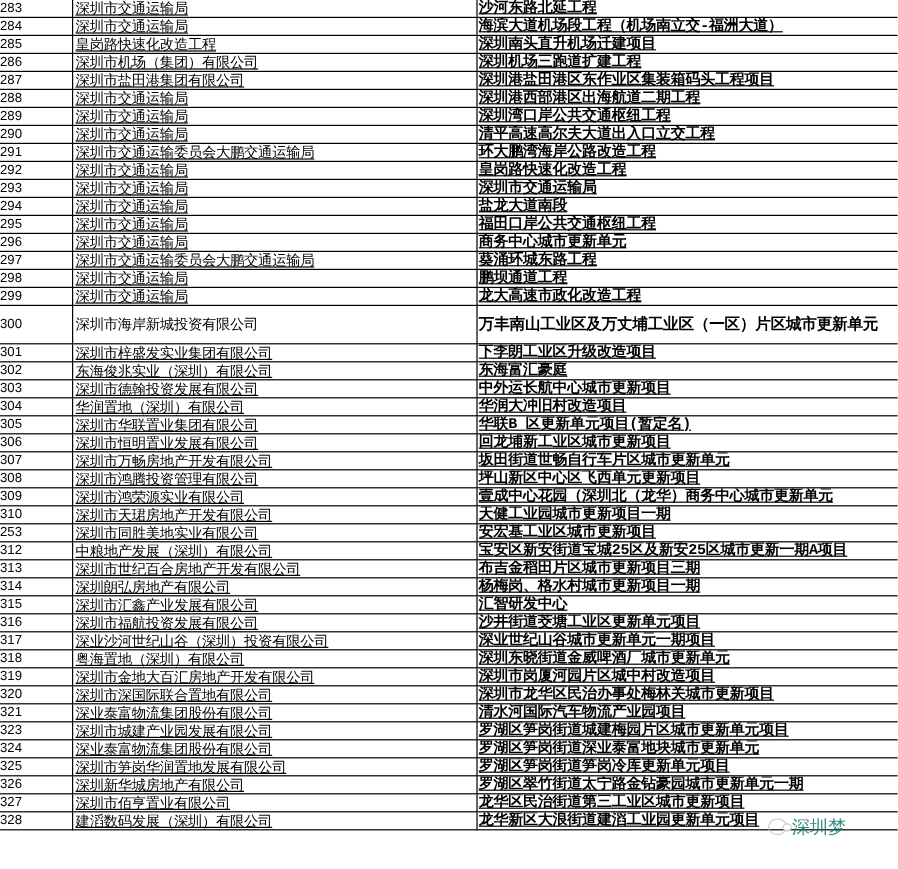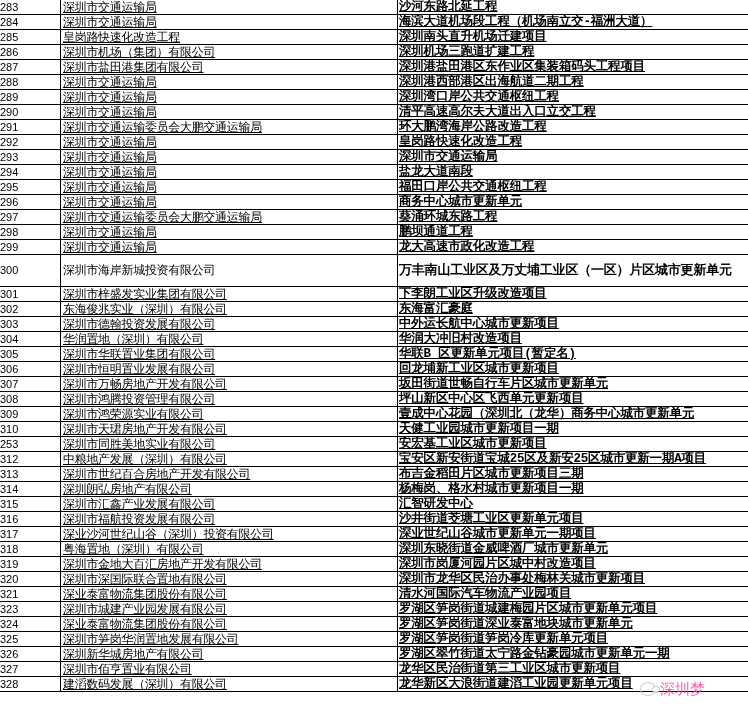--- a/index.html
+++ b/index.html
@@ -68,21 +68,21 @@
     tr.tall td.c-proj { text-decoration: none; font-size: 13px; margin-left: 20px; }
 
     .watermark {
       position: absolute;
       left: 640px;
       top: 678px;
       height: 22px;
       display: flex;
       align-items: center;
       gap: 4px;
-      color: #ec4899;
+      color: #0f766e;
       font-size: 15px;
       font-family: "DejaVu Sans", sans-serif;
       pointer-events: none;
       opacity: 0.85;
     }
     .watermark .wm-icon {
       width: 16px;
       height: 14px;
       border: 1.5px solid #c4c4c4;
       border-radius: 50%;

